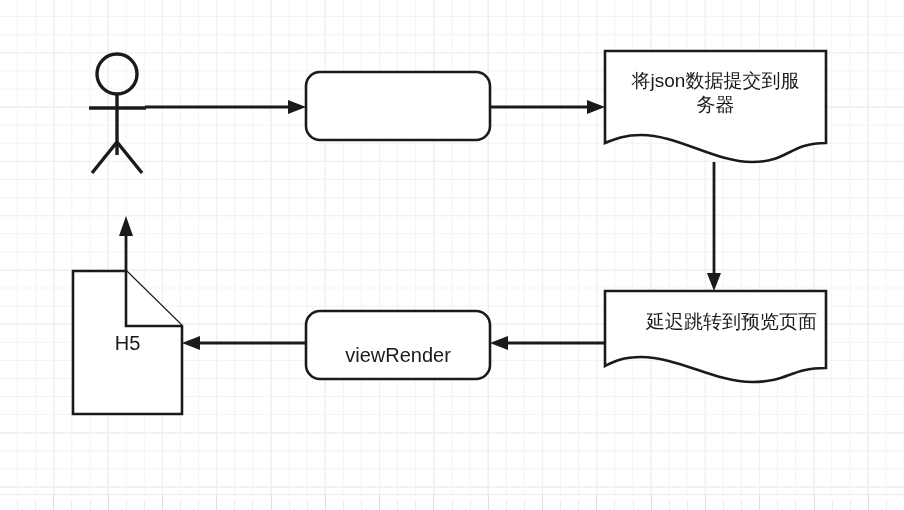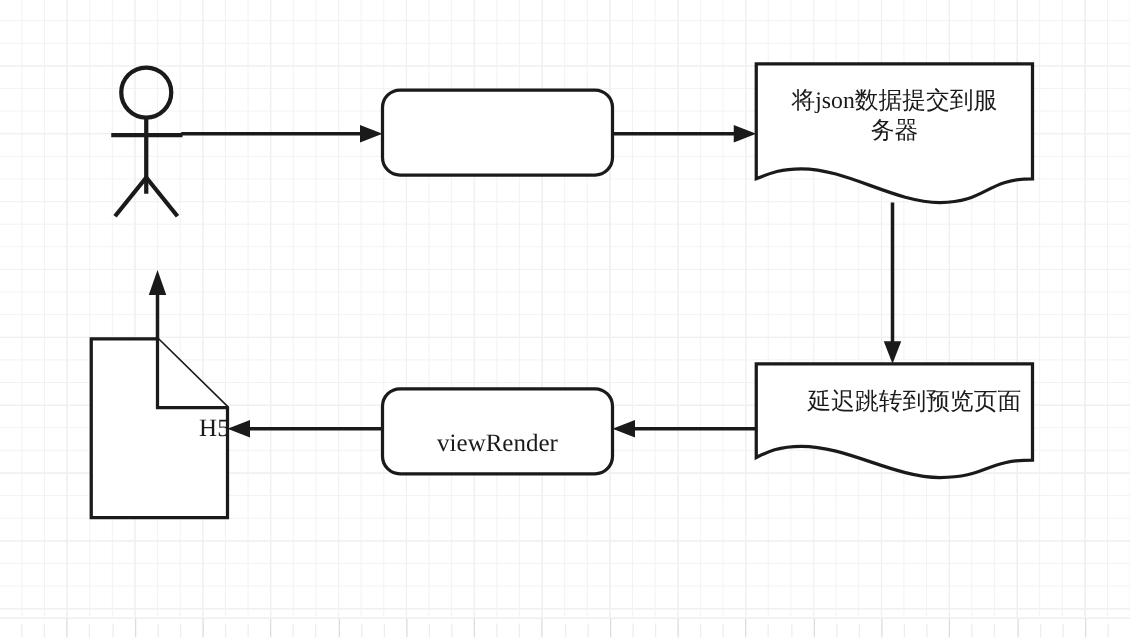--- a/index.html
+++ b/index.html
@@ -96,21 +96,21 @@
     fill: #1a1a1a;
     stroke: none;
   }
   .node-label {
     position: absolute;
     display: flex;
     align-items: center;
     justify-content: center;
     text-align: center;
     color: #1a1a1a;
-    font-family: Liberation Serif, serif;
+    font-family: Liberation Sans, sans-serif;
     line-height: 1.25;
     white-space: pre-wrap;
     pointer-events: none;
   }
   .label-cjk { font-size: 19px; }
   .label-latin { font-size: 20px; }
 </style>
 </head>
 <body>
 
@@ -233,15 +233,15 @@
 
 
 
   <div class="node-label label-cjk" style="left:608px; top:55px; width:215px; height:76px;">将json数据提交到服
 务器</div>
 
   <div class="node-label label-cjk" style="left:608px; top:300px; width:247px; height:44px;">延迟跳转到预览页面</div>
 
   <div class="node-label label-latin" style="left:306px; top:311px; width:184px; height:88px;">viewRender</div>
 
-  <div class="node-label label-latin" style="left:73px; top:326px; width:109px; height:34px;margin-left:44px;">H5</div>
+  <div class="node-label label-latin" style="left:73px; top:326px; width:109px; height:34px;">H5</div>
 
 </div>
 
 </body></html>

